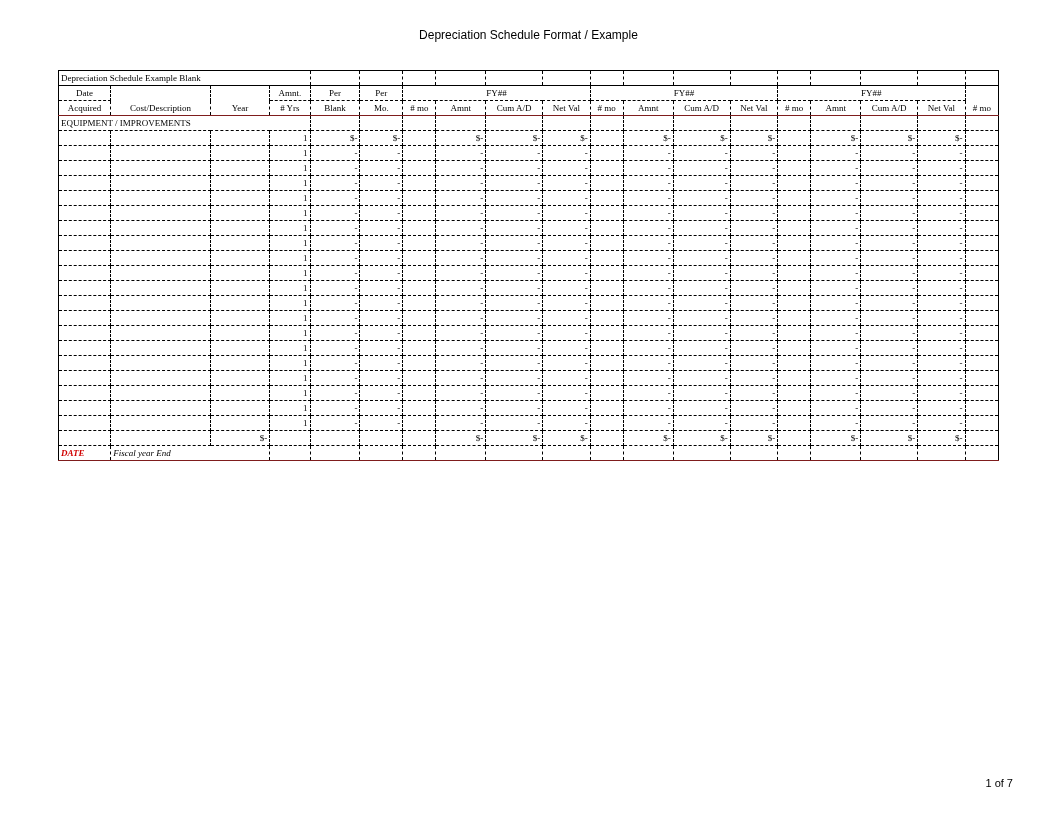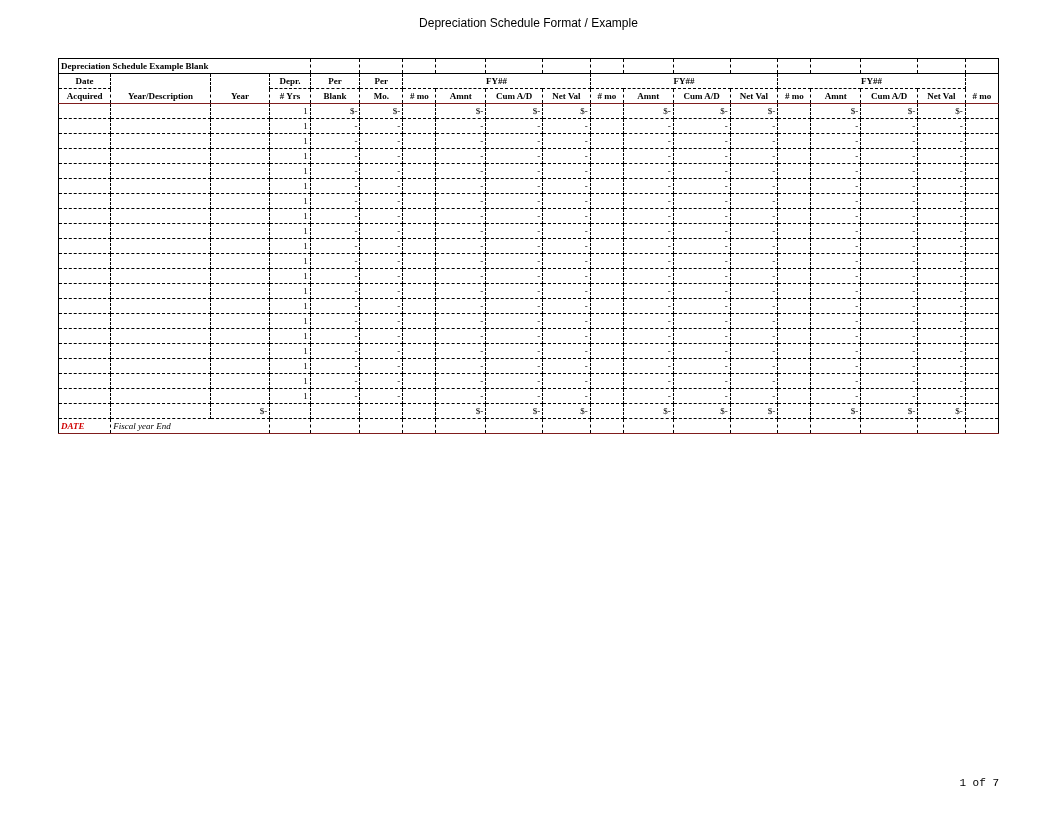--- a/index.html
+++ b/index.html
@@ -7,60 +7,60 @@
     padding: 0;
     background: #fff;
     font-family: "Times New Roman", serif;
     width: 1057px;
     height: 817px;
     position: relative;
   }
   .doc-title {
     text-align: center;
     font-size: 12px;
-    padding-top: 16px;
+    padding-top: 28px;
     padding-bottom: 28px;
     font-family: Arial, sans-serif;
   }
   .sheet {
     margin: 0 58px 0 58px;
   }
   table {
     border-collapse: collapse;
     width: 100%;
     table-layout: fixed;
     font-size: 9px;
   }
   td, th {
     padding: 0 2px;
     height: 14px;
     overflow: hidden;
     white-space: nowrap;
   }
-  .bold { font-weight: bold; }
+  .bold { font-weight: normal; }
   .center { text-align: center; }
   .right { text-align: right; }
   .left { text-align: left; }
   .red { color: #d00000; font-style: italic; font-weight: bold;}
   .italic { font-style: italic; text-align: right; }
 
   
   .bt-solid { border-top: 1px solid #000; }
   .bb-solid { border-bottom: 1px solid #7f1d1d; }
   .bl-solid { border-left: 1px solid #000; }
   .br-solid { border-right: 1px solid #000; }
   .bb-dash  { border-bottom: 1px dashed #000; }
   .br-dash  { border-right: 1px dashed #000; }
 
   .page-num {
     position: absolute;
     bottom: 28px;
-    right: 58px;
+    right: 44px;
     font-size: 11px;
-    font-family: Liberation Mono, monospace;
+    font-family: Liberation Sans, sans-serif;
   }
 </style>
 </head>
 <body>
 
 <div class="doc-title">Depreciation Schedule Format / Example</div>
 
 <div class="sheet">
 <table id="tbl">
 <colgroup>
@@ -100,50 +100,68 @@
           <td class="bt-solid br-dash"></td>
           <td class="bt-solid br-dash"></td>
           <td class="bt-solid br-dash"></td>
           <td class="bt-solid br-dash"></td>
           <td class="bt-solid br-solid"></td>
         </tr>
         <tr>
           <td class="bold center bl-solid br-dash bb-dash bt-solid">Date</td>
           <td class="br-dash bt-solid"></td>
           <td class="br-dash bt-solid"></td>
-          <td class="bold center br-dash bb-dash bt-solid">Depr.</td>
+          <td class="bold center br-dash bb-dash bt-solid">Amnt.</td>
           <td class="bold center br-dash bb-dash bt-solid">Per</td>
           <td class="bold center br-dash bb-dash bt-solid">Per</td>
           <td class="bold center br-dash bb-dash bt-solid" colspan="4">FY##</td>
           <td class="bold center br-dash bb-dash bt-solid" colspan="4">FY##</td>
           <td class="bold center br-dash bb-dash bt-solid" colspan="4">FY##</td>
           <td class="br-solid bt-solid"></td>
         </tr>
         <tr>
           <td class="bold center bb-solid br-dash bl-solid">Acquired</td>
-          <td class="bold center bb-solid br-dash">Year/Description</td>
+          <td class="bold center bb-solid br-dash">Cost/Description</td>
           <td class="bold center bb-solid br-dash">Year</td>
           <td class="bold center bb-solid br-dash"># Yrs</td>
           <td class="bold center bb-solid br-dash">Blank</td>
           <td class="bold center bb-solid br-dash">Mo.</td>
           <td class="bold center bb-solid br-dash"># mo</td>
           <td class="bold center bb-solid br-dash">Amnt</td>
           <td class="bold center bb-solid br-dash">Cum A/D</td>
           <td class="bold center bb-solid br-dash">Net Val</td>
           <td class="bold center bb-solid br-dash"># mo</td>
           <td class="bold center bb-solid br-dash">Amnt</td>
           <td class="bold center bb-solid br-dash">Cum A/D</td>
           <td class="bold center bb-solid br-dash">Net Val</td>
           <td class="bold center bb-solid br-dash"># mo</td>
           <td class="bold center bb-solid br-dash">Amnt</td>
           <td class="bold center bb-solid br-dash">Cum A/D</td>
           <td class="bold center bb-solid br-dash">Net Val</td>
           <td class="bold center bb-solid br-solid"># mo</td>
         </tr>
         <tr>
+          <td class="bold left bl-solid br-dash bb-dash" colspan="4">EQUIPMENT / IMPROVEMENTS</td>
+          <td class="br-dash bb-dash"></td>
+          <td class="br-dash bb-dash"></td>
+          <td class="br-dash bb-dash"></td>
+          <td class="br-dash bb-dash"></td>
+          <td class="br-dash bb-dash"></td>
+          <td class="br-dash bb-dash"></td>
+          <td class="br-dash bb-dash"></td>
+          <td class="br-dash bb-dash"></td>
+          <td class="br-dash bb-dash"></td>
+          <td class="br-dash bb-dash"></td>
+          <td class="br-dash bb-dash"></td>
+          <td class="br-dash bb-dash"></td>
+          <td class="br-dash bb-dash"></td>
+          <td class="br-dash bb-dash"></td>
+          <td class="bb-dash br-solid"></td>
+        </tr>
+        <tr>
           <td class="bb-dash br-dash bl-solid"></td>
           <td class="bb-dash br-dash"></td>
           <td class="bb-dash br-dash"></td>
           <td class="right bb-dash br-dash">1</td>
           <td class="right bb-dash br-dash">$-</td>
           <td class="right bb-dash br-dash">$-</td>
           <td class="bb-dash br-dash"></td>
           <td class="right bb-dash br-dash">$-</td>
           <td class="right bb-dash br-dash">$-</td>
           <td class="right bb-dash br-dash">$-</td>

